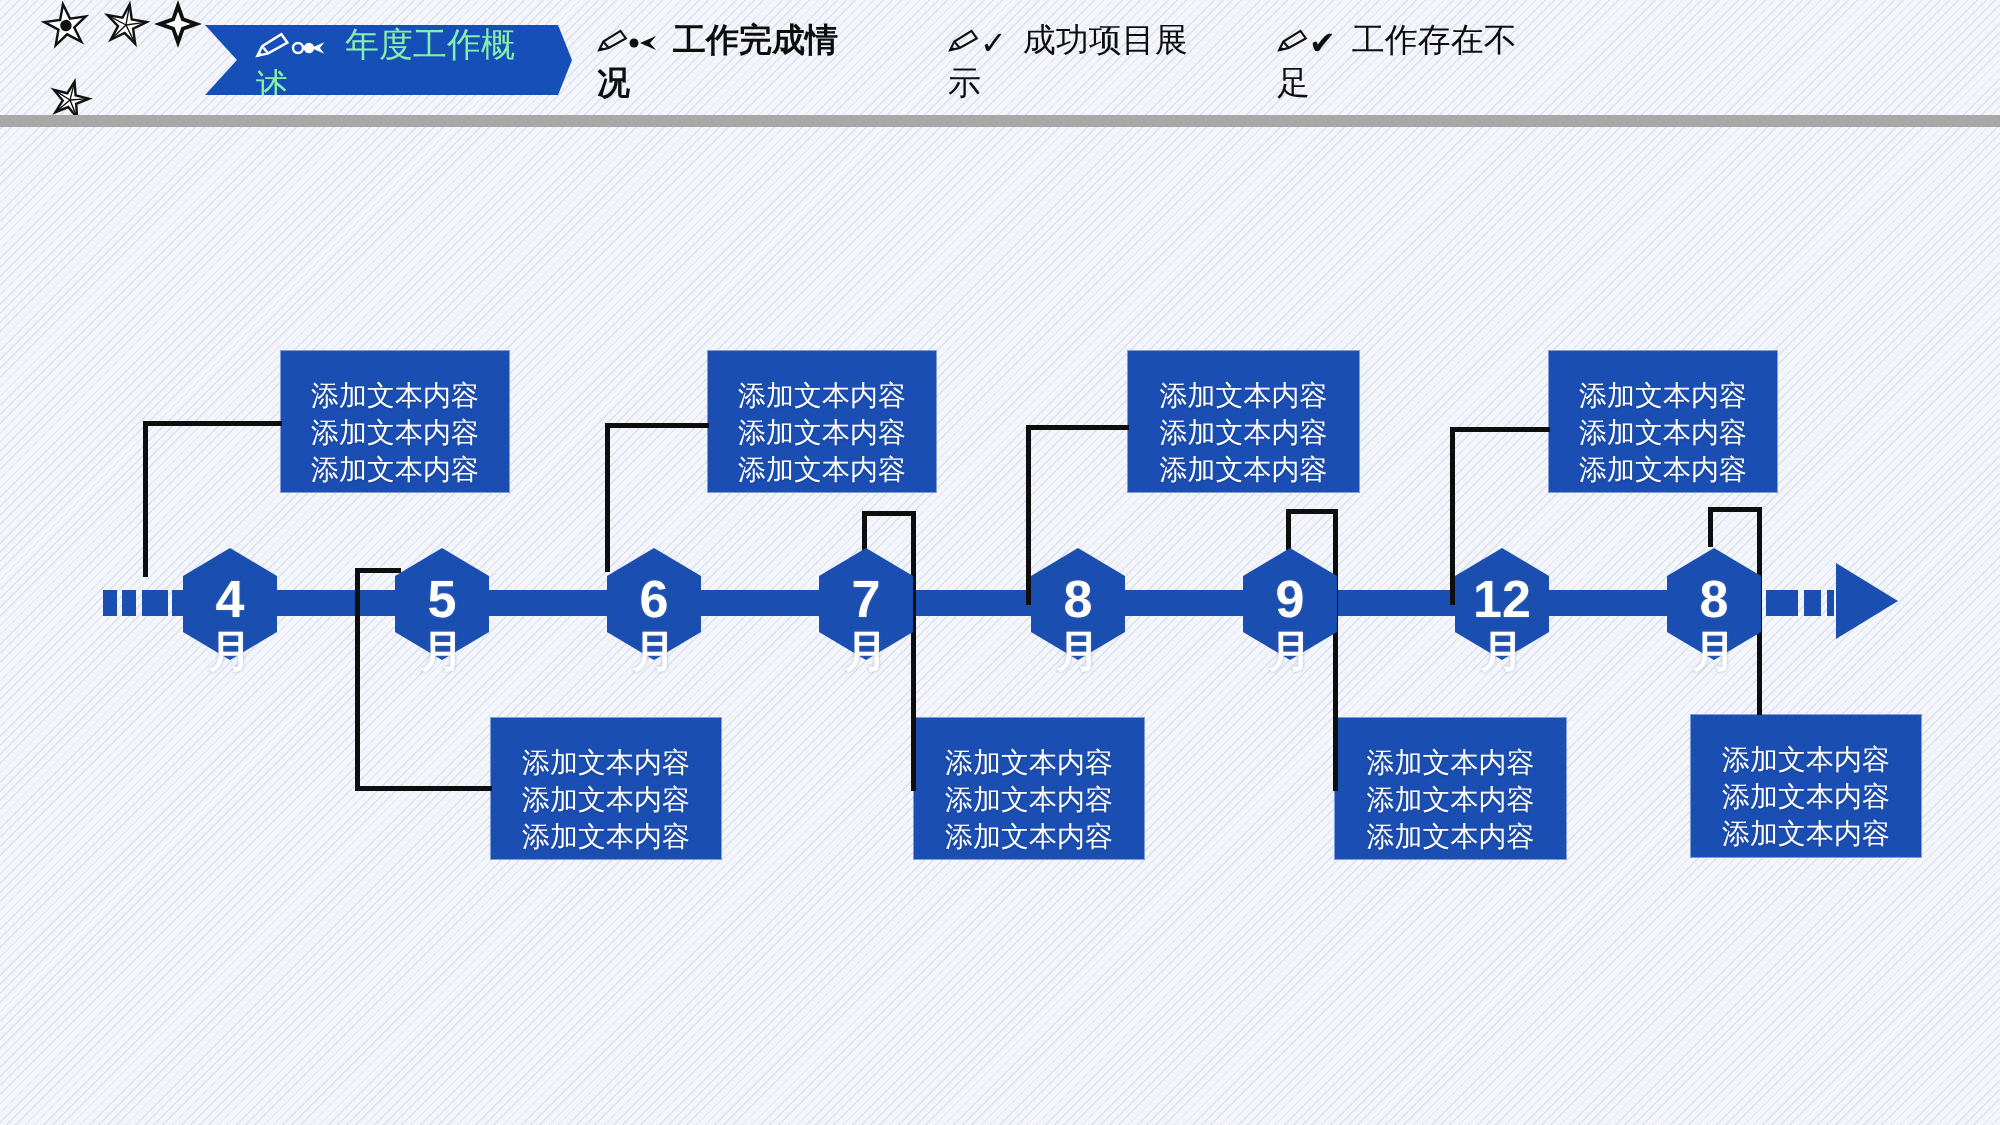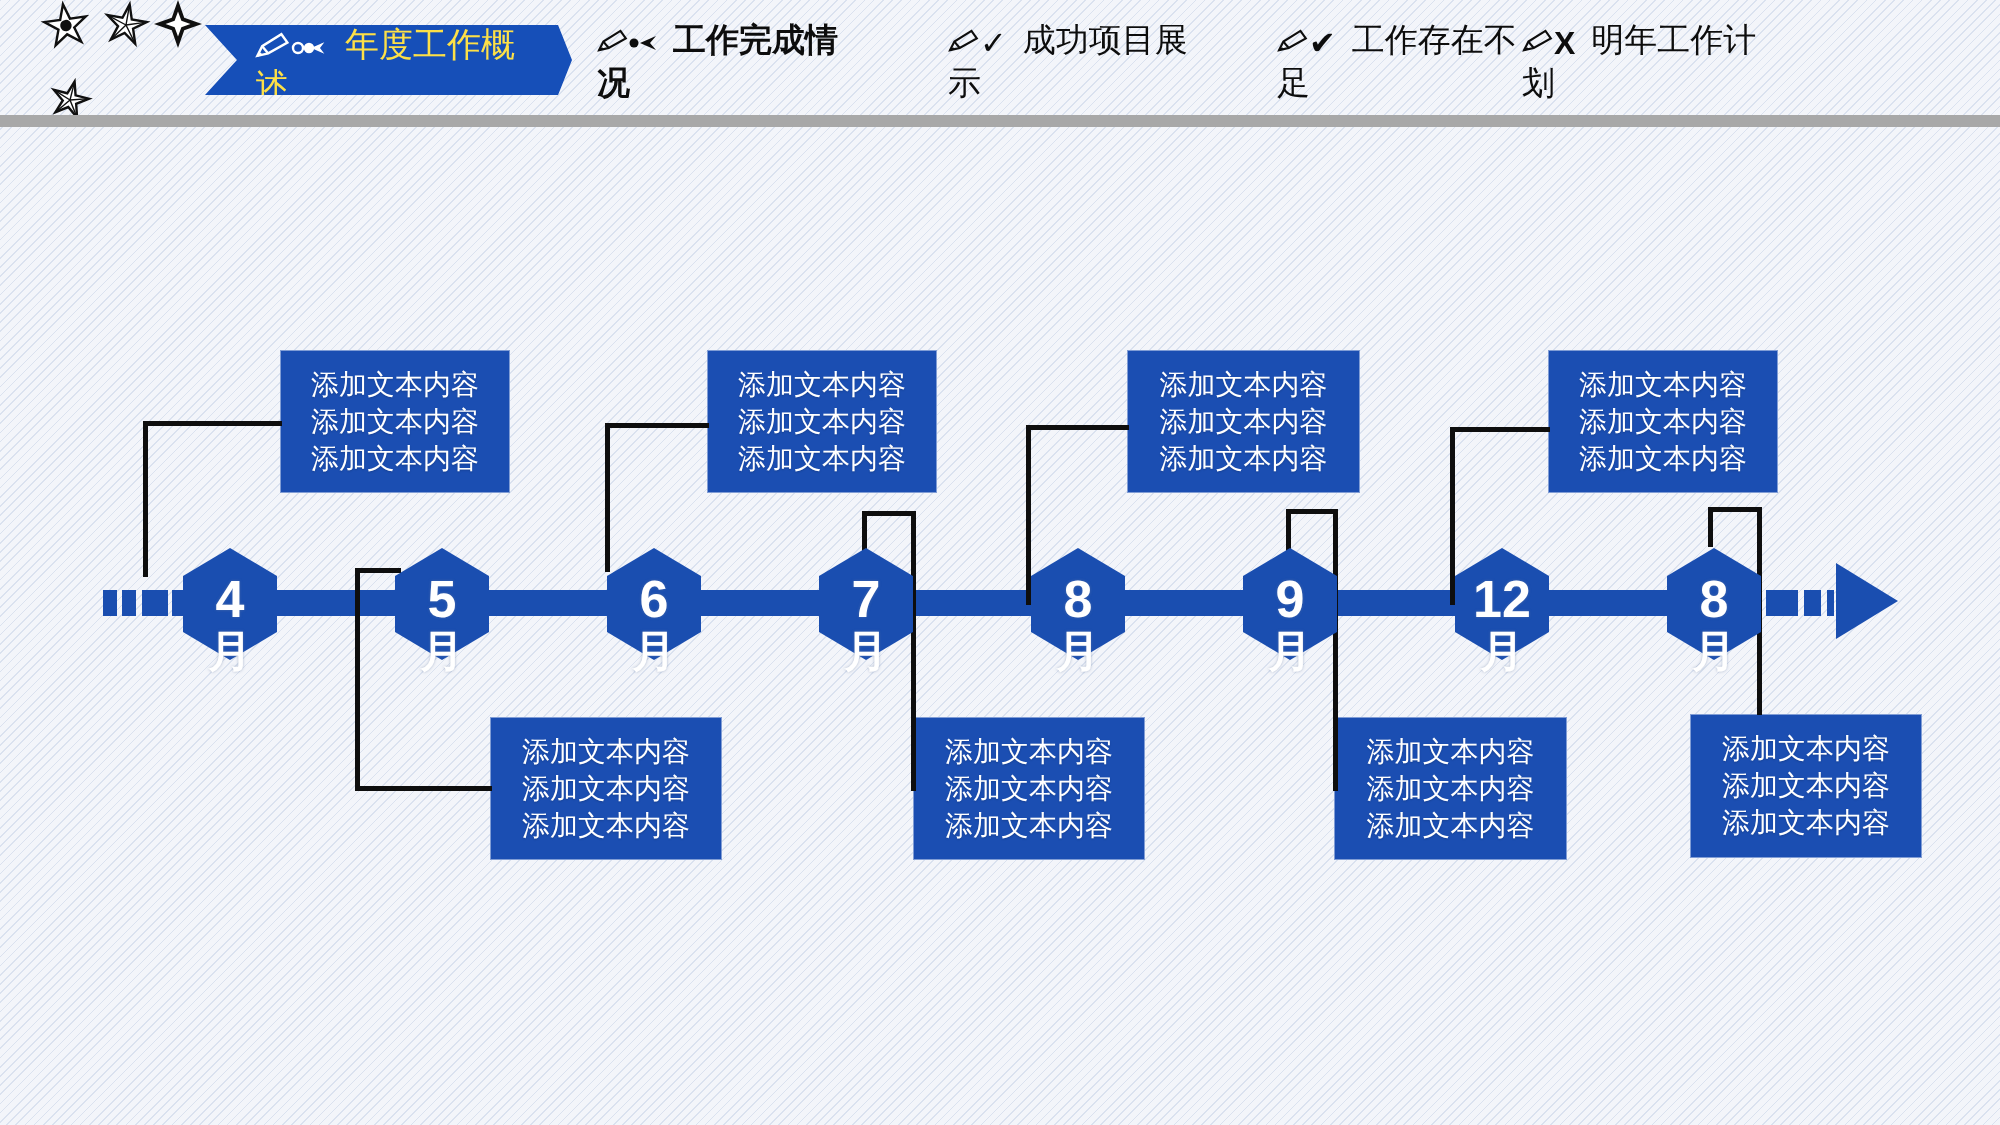--- a/index.html
+++ b/index.html
@@ -16,38 +16,38 @@
   .stars-svg{position:absolute;left:28px;top:0px;}
   .tab{
     position:absolute;top:20px;width:250px;
     font-size:33px;line-height:40px;color:#0d0d0d;font-weight:500;
     letter-spacing:0px;cursor:pointer;
   }
   .tab .nav-icons{display:inline-block;vertical-align:-3px;margin-right:14px;white-space:nowrap;}
   .tab .glyph{font-size:32px;font-weight:700;margin-right:2px;}
   .tab-banner{
     position:absolute;left:205px;top:25px;width:367px;height:70px;
-    background:#164fb8;color:#fde047;
+    background:#164fb8;color:#86efac;
     clip-path:polygon(0% 0%,96.2% 0%,100% 50%,96.2% 100%,0% 100%,8.7% 50%);
     font-size:34px;line-height:37px;padding:0;box-sizing:border-box;cursor:pointer;
   }
   .tab-banner .inner{padding:1px 46px 0 50px;}
   .tab-banner .nav-icons{display:inline-block;vertical-align:-4px;margin-right:20px;white-space:nowrap;}
   .icon-svg{display:inline-block;}
   
   .bar,.dash{position:absolute;height:26px;top:590px;background:#1a4eb0;z-index:1;}
   .arrow-head{
     position:absolute;left:1836px;top:563px;width:62px;height:76px;background:#1a4eb0;
     clip-path:polygon(0 0,100% 50%,0 100%);z-index:1;
   }
   .conn{position:absolute;background:#0e0e0e;z-index:3;}
   .tbox{
     position:absolute;width:230px;height:143px;background:#1b4eb2;
     border:1px solid rgba(255,255,255,0.45);box-sizing:border-box;
-    color:#ffffff;text-align:center;padding-top:15px;z-index:2;overflow:hidden;
+    color:#ffffff;text-align:center;padding-top:26px;z-index:2;overflow:hidden;
   }
   .tbox .bline{font-size:28px;line-height:37px;text-shadow:0 1px 2px rgba(0,0,0,0.18);}
   .hexwrap{position:absolute;width:94px;height:112px;top:548px;z-index:4;}
   .hex{
     position:absolute;left:0;top:0;width:94px;height:112px;background:#1a4eb0;
     clip-path:polygon(50% 0%,100% 25%,100% 75%,50% 100%,0% 75%,0% 25%);
   }
   .mlabel{
     position:absolute;left:0;top:22px;width:94px;text-align:center;color:#ffffff;
     font-weight:700;z-index:5;text-shadow:0 0 3px rgba(110,130,165,0.55);
@@ -123,29 +123,20 @@
   <div class="tab" style="left:1277px;">
     <span class="nav-icons"><svg class="icon-svg" width="32" height="27" viewBox="0 0 30 24">
           <g fill="none" stroke="#0d0d0d" stroke-width="2">
             <path d="M2 21 L6 13 L22 3 L27 10 L11 19 Z"></path>
             <path d="M6 13 L11 19"></path>
             <path d="M2 21 L5.4 19.2"></path>
           </g>
         </svg><span class="glyph">✔</span></span><span class="tab-label">工作存在不足</span>
   </div>
 
-  <div class="tab" style="left:1522px;">
-    <span class="nav-icons"><svg class="icon-svg" width="32" height="27" viewBox="0 0 30 24">
-          <g fill="none" stroke="#0d0d0d" stroke-width="2">
-            <path d="M2 21 L6 13 L22 3 L27 10 L11 19 Z"></path>
-            <path d="M6 13 L11 19"></path>
-            <path d="M2 21 L5.4 19.2"></path>
-          </g>
-        </svg><span class="glyph">X</span></span><span class="tab-label">明年工作计划</span>
-  </div>
 
   <div class="divider"></div>
 
   <div class="dash" style="left:103px;width:14px;"></div>
   <div class="dash" style="left:122px;width:14px;"></div>
   <div class="dash" style="left:142px;width:26px;"></div>
   <div class="bar" style="left:172px;width:1583px;"></div>
   <div class="dash" style="left:1766px;width:32px;"></div>
   <div class="dash" style="left:1804px;width:17px;"></div>
   <div class="dash" style="left:1827px;width:7px;"></div>

